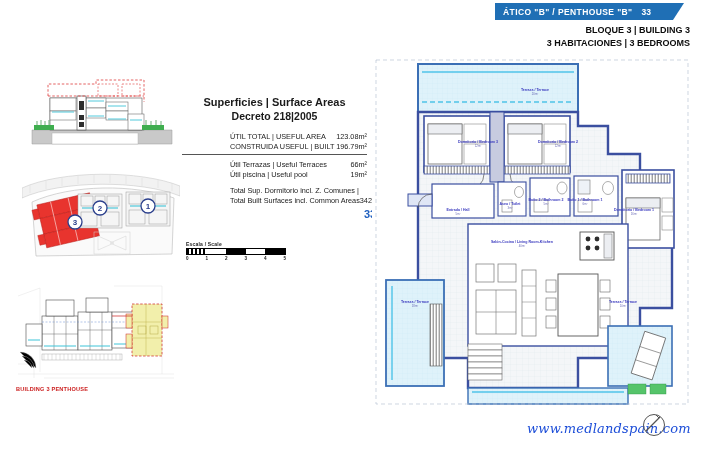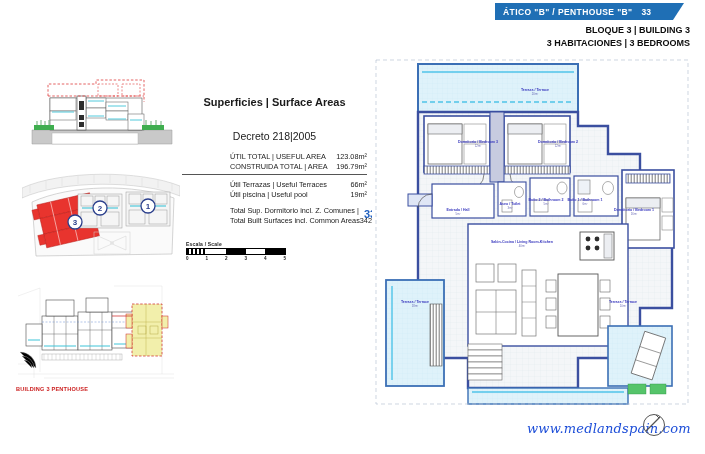--- a/index.html
+++ b/index.html
@@ -14,22 +14,22 @@
   .banner-txt{color:#fff;font-size:8.5px;font-weight:bold;letter-spacing:.4px;
       padding-left:8px;white-space:nowrap;}
   .banner-num{color:#fff;font-size:8.5px;font-weight:bold;margin-left:9px;}
 
   #header-sub{position:absolute;left:440px;top:24px;width:250px;text-align:right;}
   #header-sub div{font-size:9px;font-weight:bold;color:#0d0d0d;line-height:12.5px;}
 
   
   #areas-block{position:absolute;left:182px;top:95px;width:185px;}
   .areas-title{text-align:center;font-size:11px;font-weight:bold;line-height:14px;}
-  .areas-sub{text-align:center;font-size:10.5px;font-weight:normal;line-height:14px;
-      margin-bottom:9px;margin-top:20px;}
+  .areas-sub{text-align:center;font-size:10.5px;font-weight:bold;line-height:14px;
+      margin-bottom:9px;}
   .arow{display:flex;justify-content:space-between;font-size:7.3px;line-height:9.6px;
       color:#222;}
   .arow .lbl{white-space:nowrap;padding-left:48px;}
   .arow .val{white-space:nowrap;text-align:center;}
   .hr-line{border-top:1px solid #555;margin:3px 0 5px 0;}
   .gap{height:7px;}
   .two-line .lbl{line-height:9.4px;}
 
   
   #scale-wrap{position:absolute;left:186px;top:241px;width:100px;}
@@ -85,21 +85,21 @@
 
 <div id="areas-block">
   <div class="areas-title">Superficies | Surface Areas</div>
   <div class="areas-sub">Decreto 218|2005</div>
 
   <div class="arow">
     <span class="lbl">ÚTIL TOTAL | USEFUL  AREA</span>
     <span class="val">123.08m²</span>
   </div>
   <div class="arow">
-    <span class="lbl">CONSTRUIDA TOTAL | AREA</span>
+    <span class="lbl">CONSTRUIDA USEFUL | BUILT</span>
     <span class="val">196.79m²</span>
   </div>
 
   <div class="hr-line"></div>
 
   <div class="arow">
     <span class="lbl">Útil Terrazas | Useful Terraces</span>
     <span class="val">66m²</span>
   </div>
   <div class="arow">

